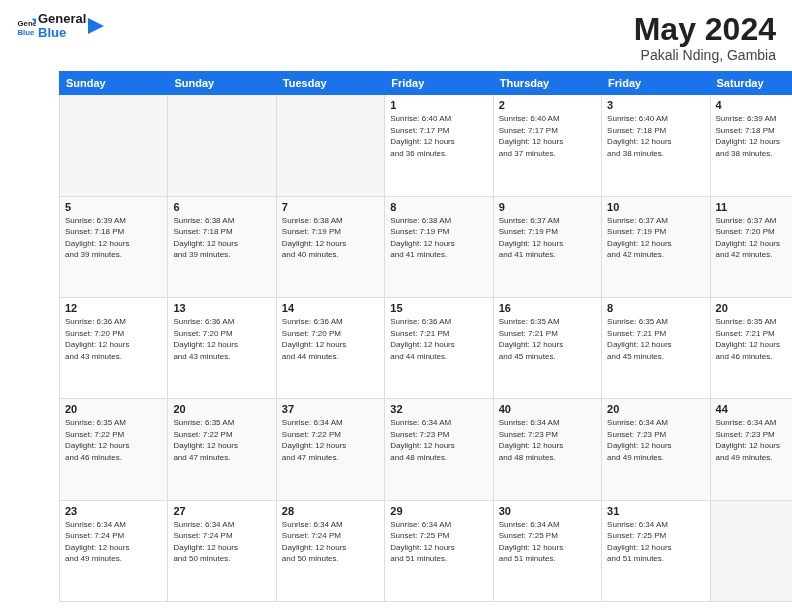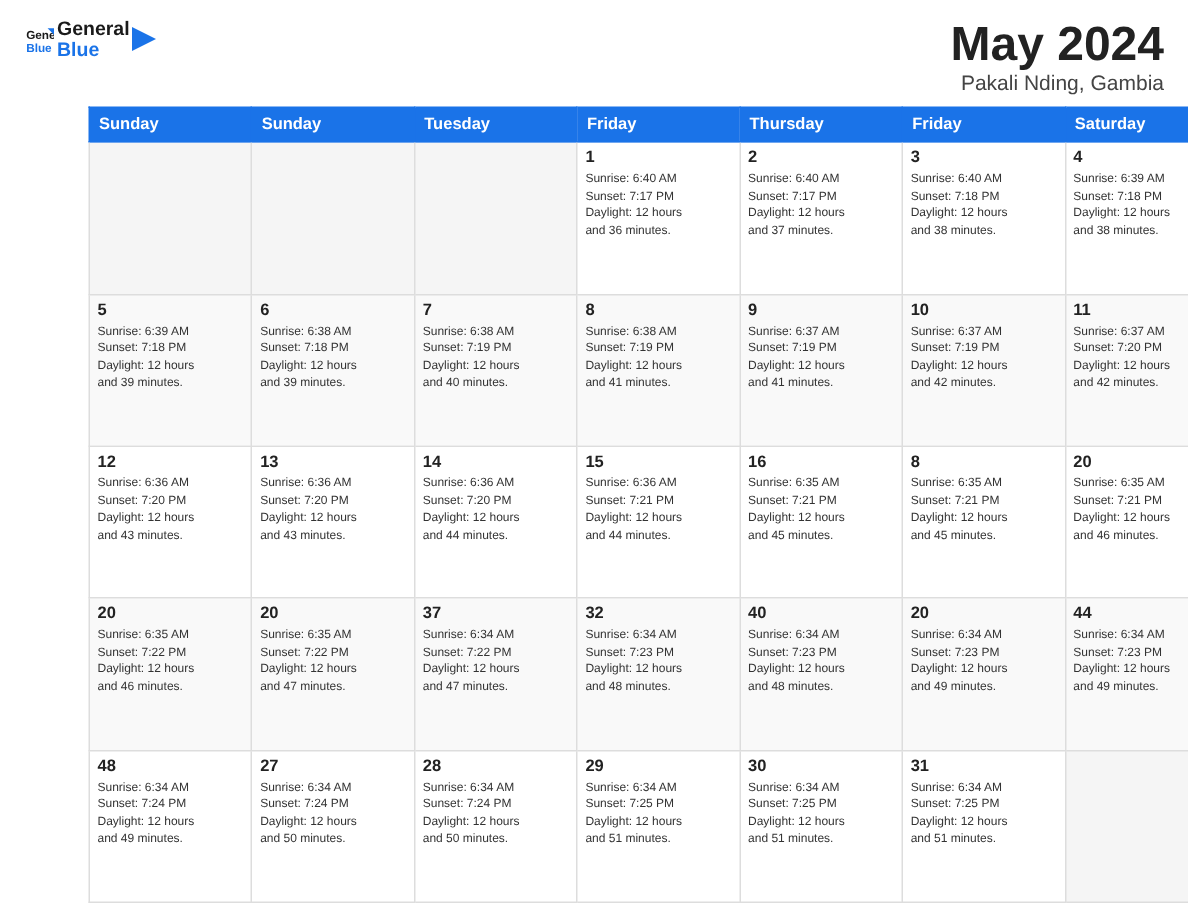--- a/index.html
+++ b/index.html
@@ -313,21 +313,21 @@
           <td>
             <span class="day-num">44</span>
             <div class="day-info" style="white-space: pre-line;">Sunrise: 6:34 AM
 Sunset: 7:23 PM
 Daylight: 12 hours
 and 49 minutes.</div>
           </td>
         </tr>
         <tr>
           <td>
-            <span class="day-num">48</span>
+            <span class="day-num">23</span>
             <div class="day-info" style="white-space: pre-line;">Sunrise: 6:34 AM
 Sunset: 7:24 PM
 Daylight: 12 hours
 and 49 minutes.</div>
           </td>
           <td>
             <span class="day-num">27</span>
             <div class="day-info" style="white-space: pre-line;">Sunrise: 6:34 AM
 Sunset: 7:24 PM
 Daylight: 12 hours

